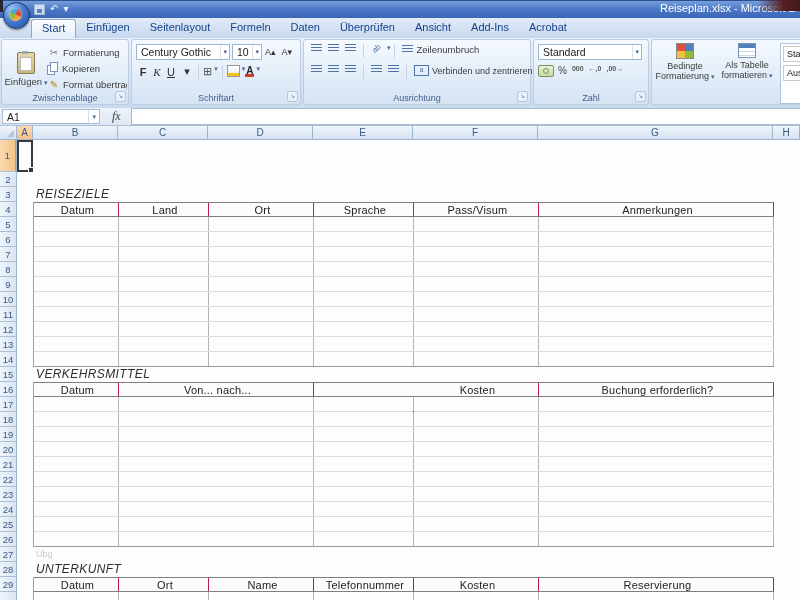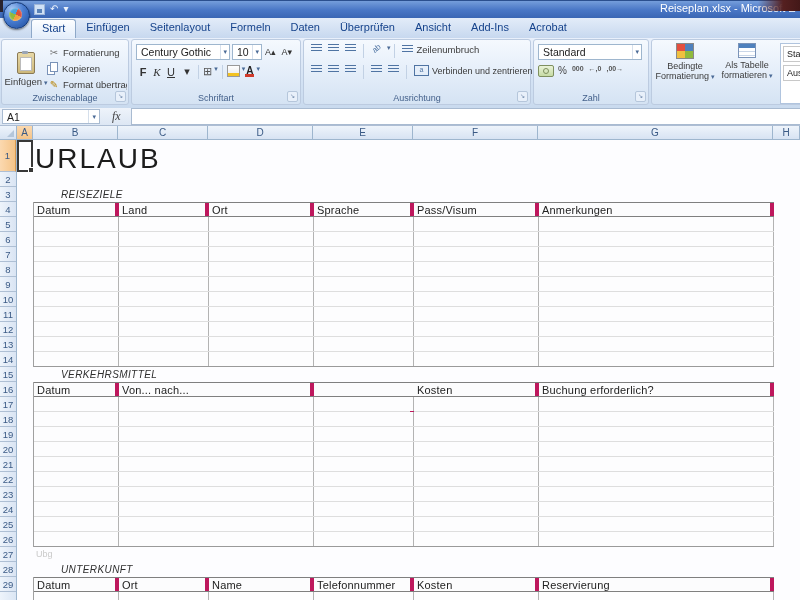--- a/index.html
+++ b/index.html
@@ -121,31 +121,31 @@
   .col-h.sel{background:linear-gradient(#fbd9b0,#f5c488);border-bottom:1px solid #d99a4e;}
   .row-gutter{position:absolute;left:0;top:14px;width:17px;bottom:0;overflow:hidden;
     border-right:1px solid #9eb6ce;box-sizing:border-box;background:linear-gradient(90deg,#eef4fb,#dbe6f4);}
   .row-h{display:flex;align-items:center;justify-content:center;font-size:9.5px;color:#3a5a85;
     border-bottom:1px solid #aebfd4;box-sizing:border-box;background:linear-gradient(90deg,#eef4fb,#d9e4f3);}
   .row-h.sel{background:linear-gradient(90deg,#fbd9b0,#f5c488);border-right:1px solid #d99a4e;}
   .sheet-content{position:absolute;left:17px;top:14px;right:0;bottom:0;overflow:hidden;background:#fdfdff;}
   .a1-sel{position:absolute;left:0;top:0;width:16px;height:32px;border:2px solid #383838;box-sizing:border-box;}
   .a1-sel::after{content:'';position:absolute;right:-3px;bottom:-3px;width:4px;height:4px;background:#383838;border:1px solid #fff;}
   .sheet-title{position:absolute;left:18px;top:3px;font-size:28px;letter-spacing:2px;color:#1c1c1c;}
-  .sec-label{position:absolute;left:19px;height:15px;line-height:15px;font-size:10px;font-style:italic;
-    letter-spacing:.4px;color:#2e2e2e;margin-left:25px;}
+  .sec-label{position:absolute;left:19px;height:15px;line-height:15px;font-size:12px;font-style:italic;
+    letter-spacing:.4px;color:#2e2e2e;}
   .faint-note{position:absolute;left:19px;top:407px;height:15px;line-height:15px;font-size:9px;color:#c9c9c9;}
   .tbl{position:absolute;left:16px;width:740px;border-left:1px solid #a0a0a0;box-sizing:content-box;}
   .trow{display:flex;height:15px;box-sizing:border-box;}
   .trow.thead{border-top:1px solid #7f7f7f;border-bottom:1px solid #7f7f7f;background:#fcfcfd;}
   .trow.tbody{border-bottom:1px solid #dedede;background:#fdfdfe;}
   .tbl .trow:last-child{border-bottom:1px solid #9a9a9a;}
   .tcell{box-sizing:border-box;border-right:1px solid #b3b3b3;font-size:11px;color:#222;
     padding:1px 0 0 3px;letter-spacing:.2px;overflow:hidden;white-space:nowrap;}
-  .trow.thead .tcell{border-right:4px solid #be185d;}
+  .trow.thead .tcell{border-right:1px solid #be185d;text-align:center;}
 </style>
 </head>
 <body>
 
 <div id="screen">
 
   <div class="titlebar">
     <div class="corner-left"></div>
     <div class="qat">
       <span class="icon-save"></span>
@@ -349,21 +349,20 @@
         <div class="row-h" style="height: 15px;">23</div>
         <div class="row-h" style="height: 15px;">24</div>
         <div class="row-h" style="height: 15px;">25</div>
         <div class="row-h" style="height: 15px;">26</div>
         <div class="row-h" style="height: 15px;">27</div>
         <div class="row-h" style="height: 15px;">28</div>
         <div class="row-h" style="height: 15px;">29</div>
       </div>
     <div class="sheet-content">
       <div class="a1-sel"></div>
-      <div class="sheet-title">URLAUB</div>
       <div class="faint-note">Ubg</div>
     <div class="sec-label" style="top: 47px;">REISEZIELE</div>
         <div class="tbl" style="top: 62px;">
           <div class="trow thead">
             <div class="tcell" style="width: 85px;">Datum</div>
             <div class="tcell" style="width: 90px;">Land</div>
             <div class="tcell" style="width: 105px;">Ort</div>
             <div class="tcell" style="width: 100px;">Sprache</div>
             <div class="tcell" style="width: 125px;">Pass/Visum</div>
             <div class="tcell" style="width: 235px;">Anmerkungen</div>

